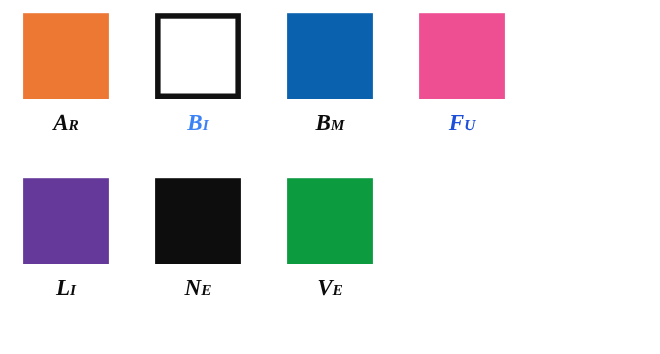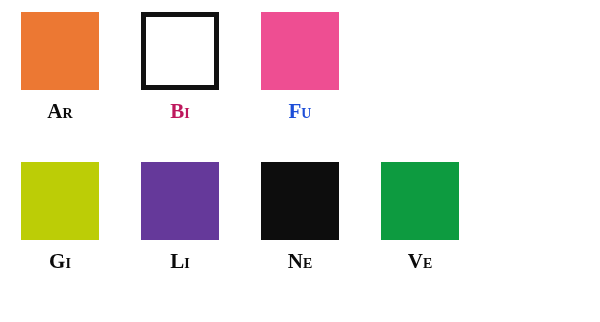--- a/index.html
+++ b/index.html
@@ -13,20 +13,21 @@
     font-family: "Liberation Sans", sans-serif;
     overflow: hidden;
   }
 
   .legend {
     position: relative;
     width: 600px;
     height: 322px;
     box-sizing: border-box;
     padding: 12px 0 0 0;
+    font-style: italic;
   }
 
   .legend-row {
     display: flex;
     flex-direction: row;
     align-items: flex-start;
     height: 150px;
   }
 
   .swatch-cell {
@@ -75,43 +76,43 @@
     <div class="swatch-cell">
       <div class="swatch" style="background-color: rgb(236, 120, 51);"></div>
       <div class="swatch-label" style="color: rgb(11, 11, 11);">
         <span class="lead">A</span><span class="tail">R</span>
       </div>
     </div>
 
 
     <div class="swatch-cell">
       <div class="swatch bordered" style="background-color: rgb(255, 255, 255); border-color: rgb(17, 17, 17);"></div>
-      <div class="swatch-label" style="color: #be185d;">
+      <div class="swatch-label" style="color: #3b82f6;">
         <span class="lead">B</span><span class="tail">I</span>
       </div>
     </div>
 
+    <div class="swatch-cell">
+      <div class="swatch" style="background-color: rgb(10, 98, 174);"></div>
+      <div class="swatch-label" style="color: rgb(11, 11, 11);">
+        <span class="lead">B</span><span class="tail">M</span>
+      </div>
+    </div>
 
     <div class="swatch-cell">
       <div class="swatch" style="background-color: rgb(238, 78, 146);"></div>
       <div class="swatch-label" style="color: #1d4ed8;">
         <span class="lead">F</span><span class="tail">U</span>
       </div>
     </div>
 
   </div>
 
   <div class="legend-row">
 
-    <div class="swatch-cell">
-      <div class="swatch" style="background-color: rgb(188, 205, 6);"></div>
-      <div class="swatch-label" style="color: rgb(11, 11, 11);">
-        <span class="lead">G</span><span class="tail">I</span>
-      </div>
-    </div>
 
     <div class="swatch-cell">
       <div class="swatch" style="background-color: rgb(101, 57, 154);"></div>
       <div class="swatch-label" style="color: rgb(11, 11, 11);">
         <span class="lead">L</span><span class="tail">I</span>
       </div>
     </div>
 
     <div class="swatch-cell">
       <div class="swatch" style="background-color: rgb(13, 13, 13);"></div>

